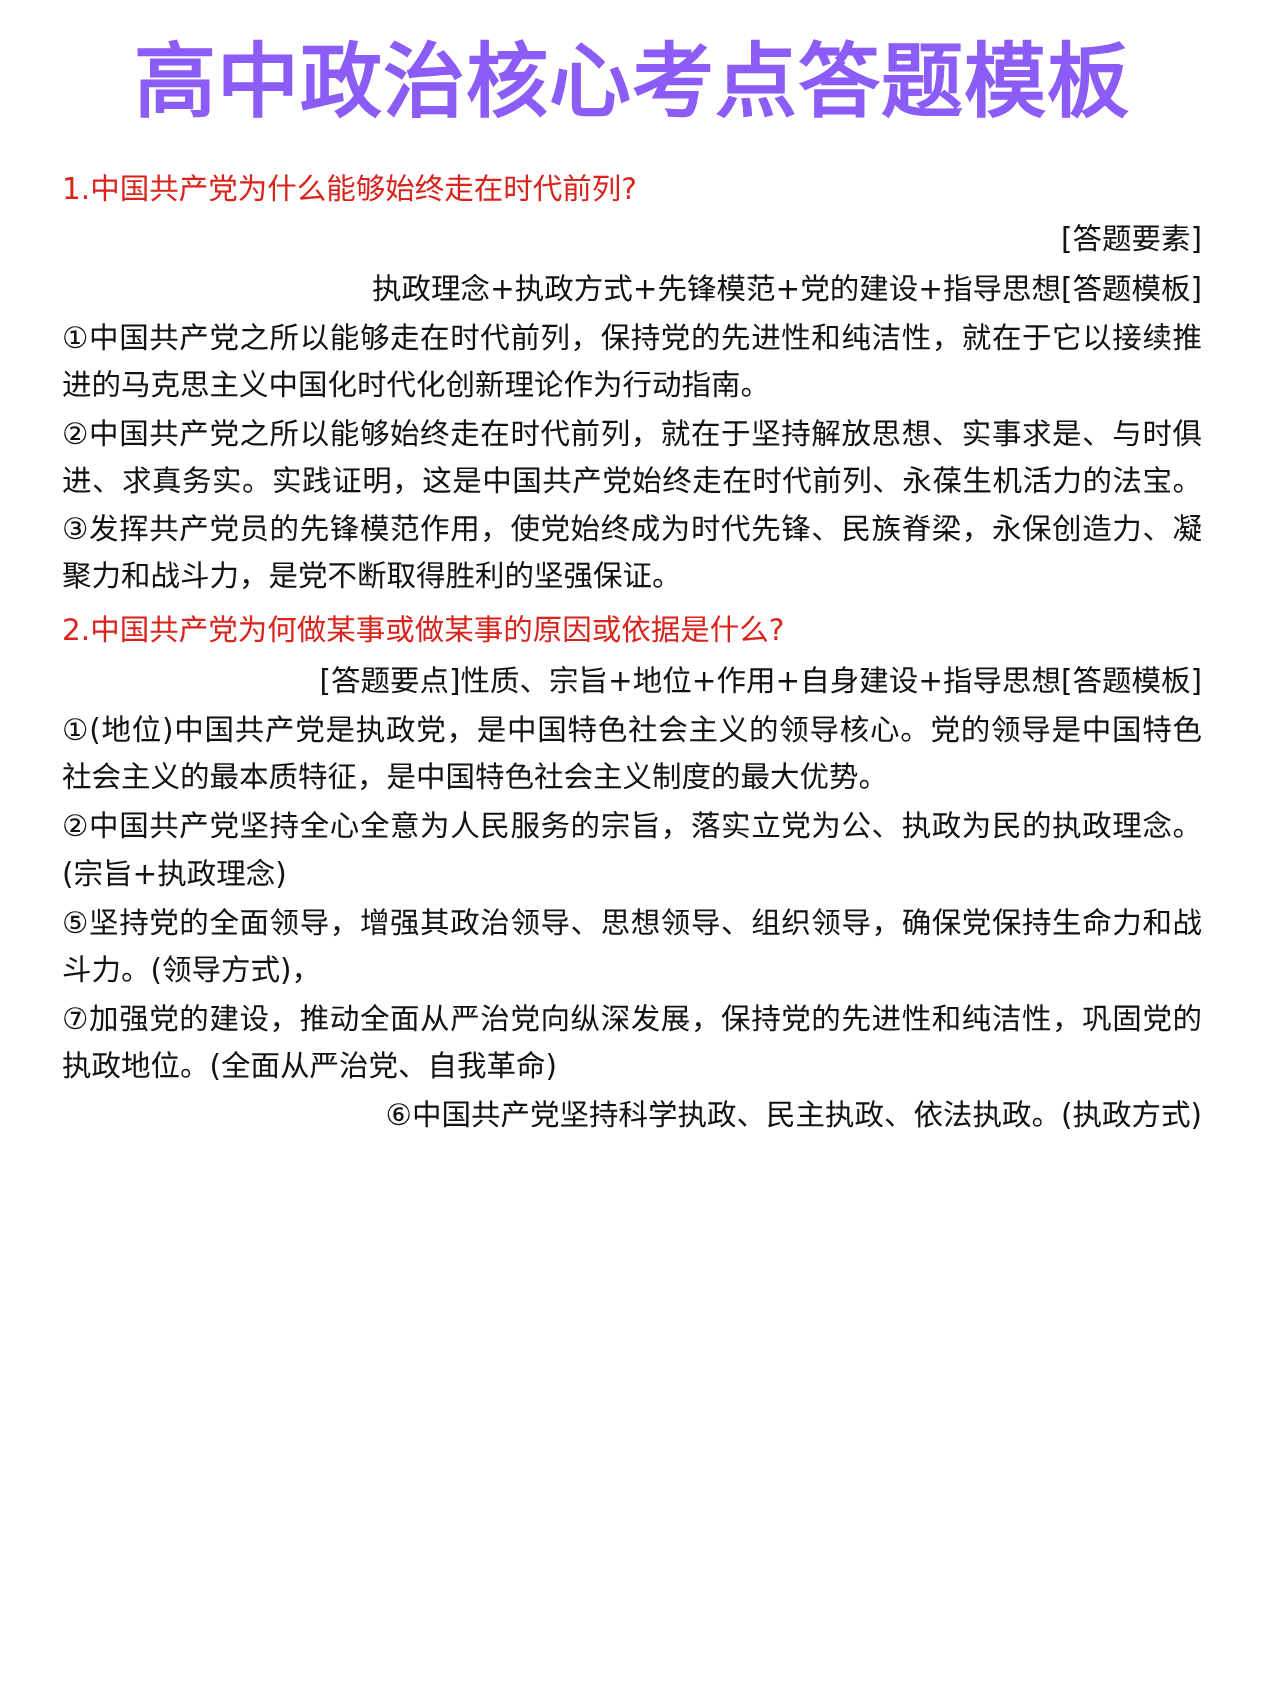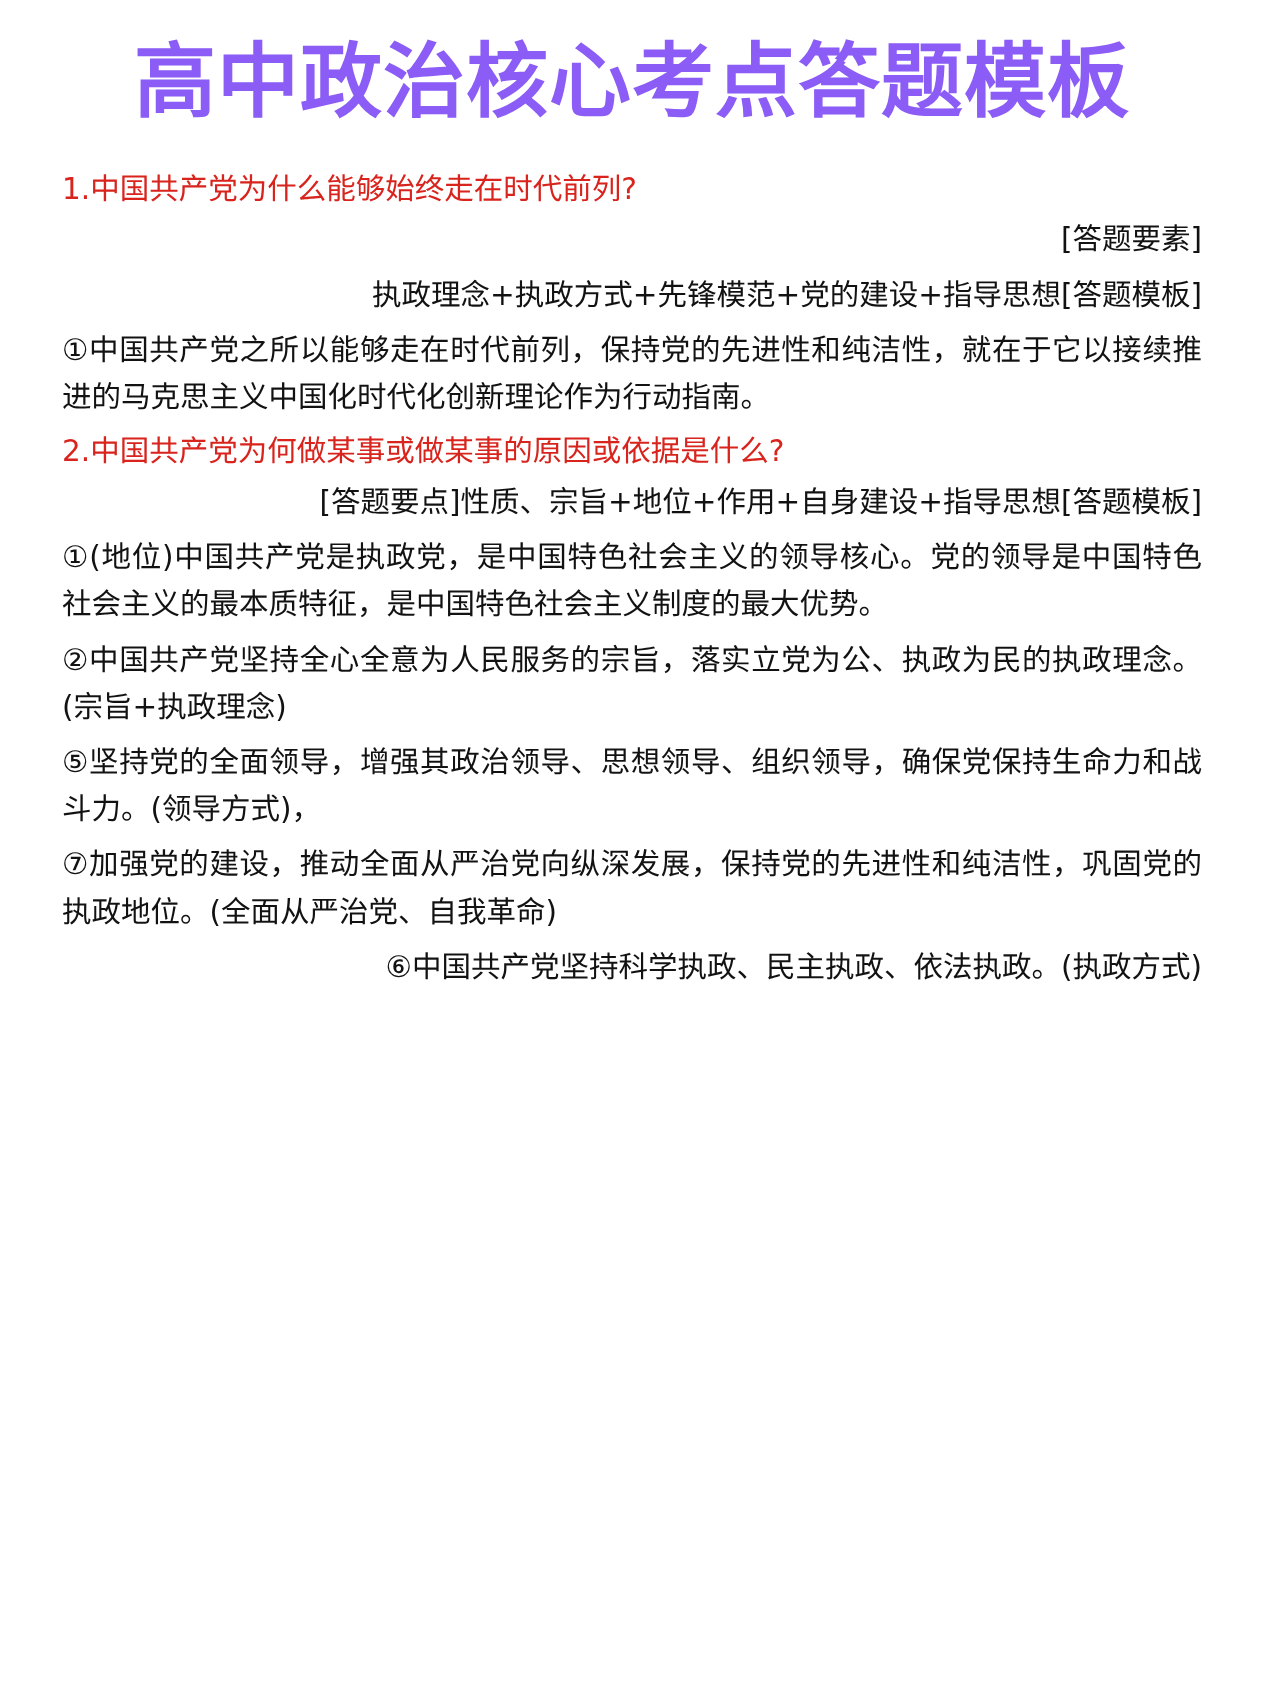--- a/index.html
+++ b/index.html
@@ -57,41 +57,42 @@
     margin: 0 0 0 0;
     text-align: justify;
     text-justify: inter-character;
     letter-spacing: 0px;
     word-break: break-all;
   }
   .para.short {
     text-align: right;
   }
   .para + .para {
-    margin-top: 8px;
+    margin-top: 2px;
   }
 </style>
 </head>
 <body>
 
 <div class="page">
 
   <h1 class="doc-title">高中政治核心考点答题模板</h1>
 
   <div class="content">
 
     <div>
       <div class="sec-heading">1.中国共产党为什么能够始终走在时代前列?</div>
 
       <p class="para short">[答题要素]</p>
 
       <p class="para short">执政理念+执政方式+先锋模范+党的建设+指导思想[答题模板]</p>
 
       <p class="para">①中国共产党之所以能够走在时代前列，保持党的先进性和纯洁性，就在于它以接续推进的马克思主义中国化时代化创新理论作为行动指南。</p>
 
+      <p class="para">②中国共产党之所以能够始终走在时代前列，就在于坚持解放思想、实事求是、与时俱进、求真务实。实践证明，这是中国共产党始终走在时代前列、永葆生机活力的法宝。③发挥共产党员的先锋模范作用，使党始终成为时代先锋、民族脊梁，永保创造力、凝聚力和战斗力，是党不断取得胜利的坚强保证。</p>
     </div>
 
     <div>
       <div class="sec-heading tight-top">2.中国共产党为何做某事或做某事的原因或依据是什么?</div>
 
       <p class="para short">[答题要点]性质、宗旨+地位+作用+自身建设+指导思想[答题模板]</p>
 
       <p class="para">①(地位)中国共产党是执政党，是中国特色社会主义的领导核心。党的领导是中国特色社会主义的最本质特征，是中国特色社会主义制度的最大优势。</p>
 
 

